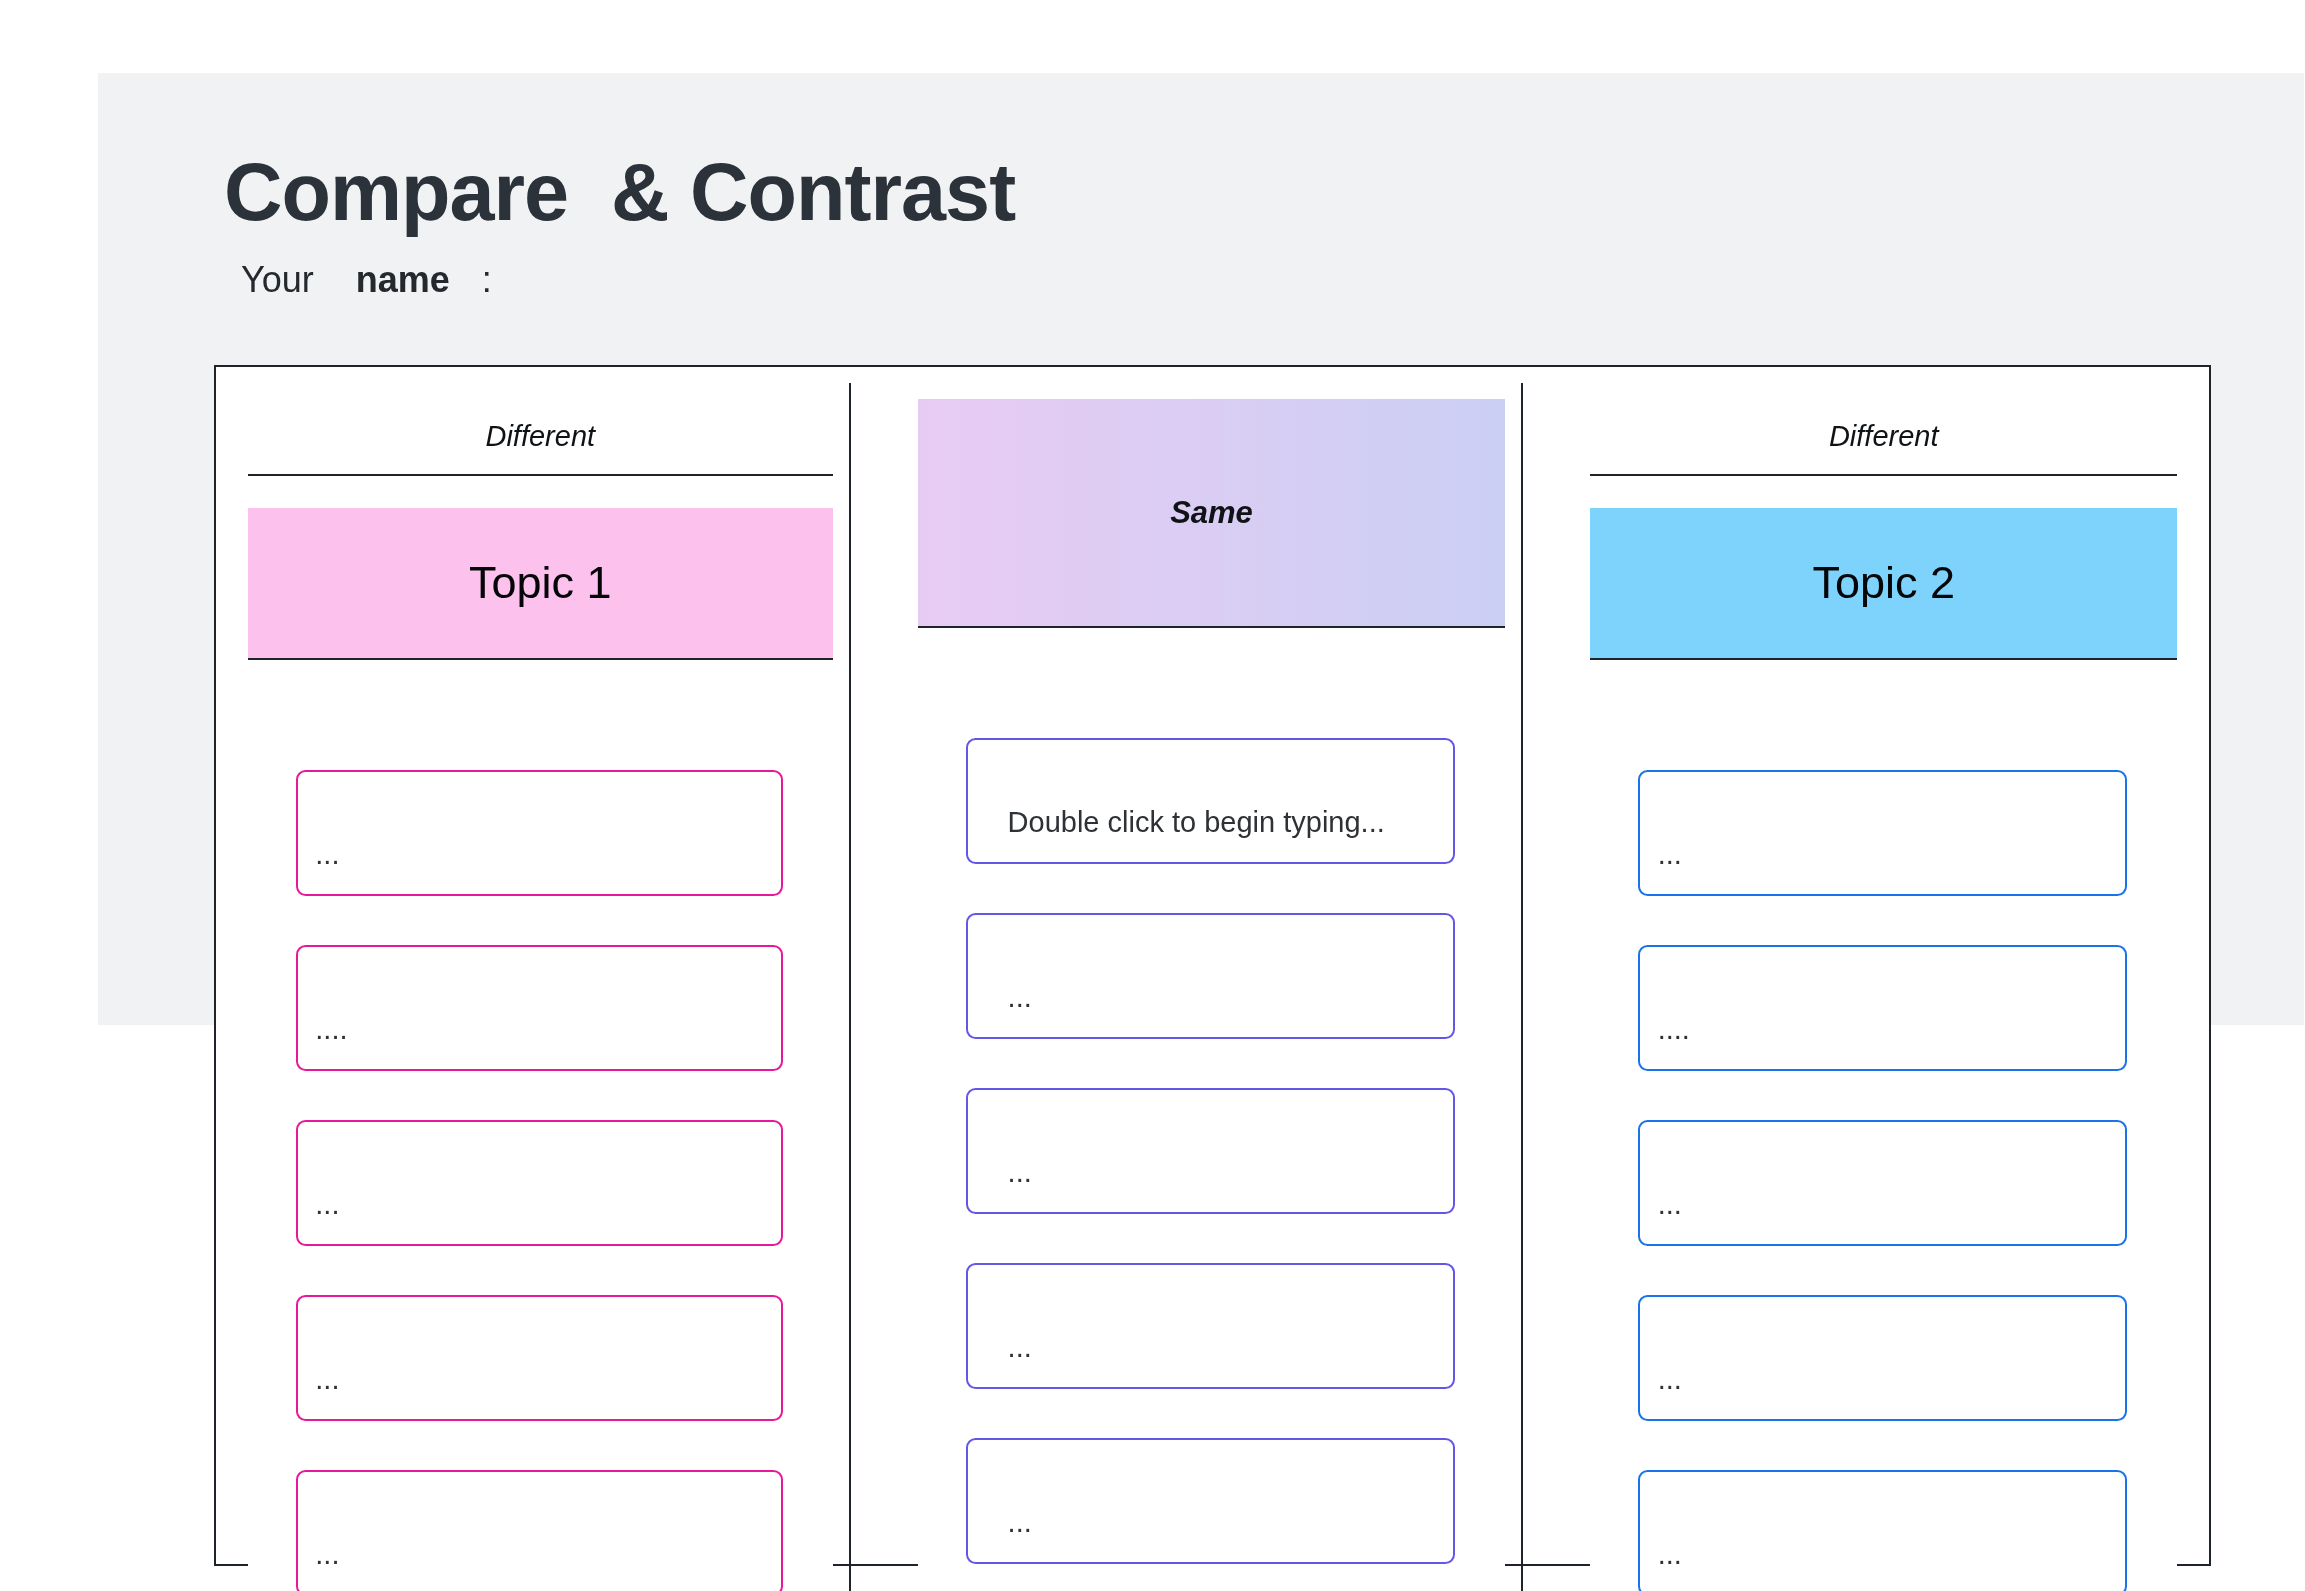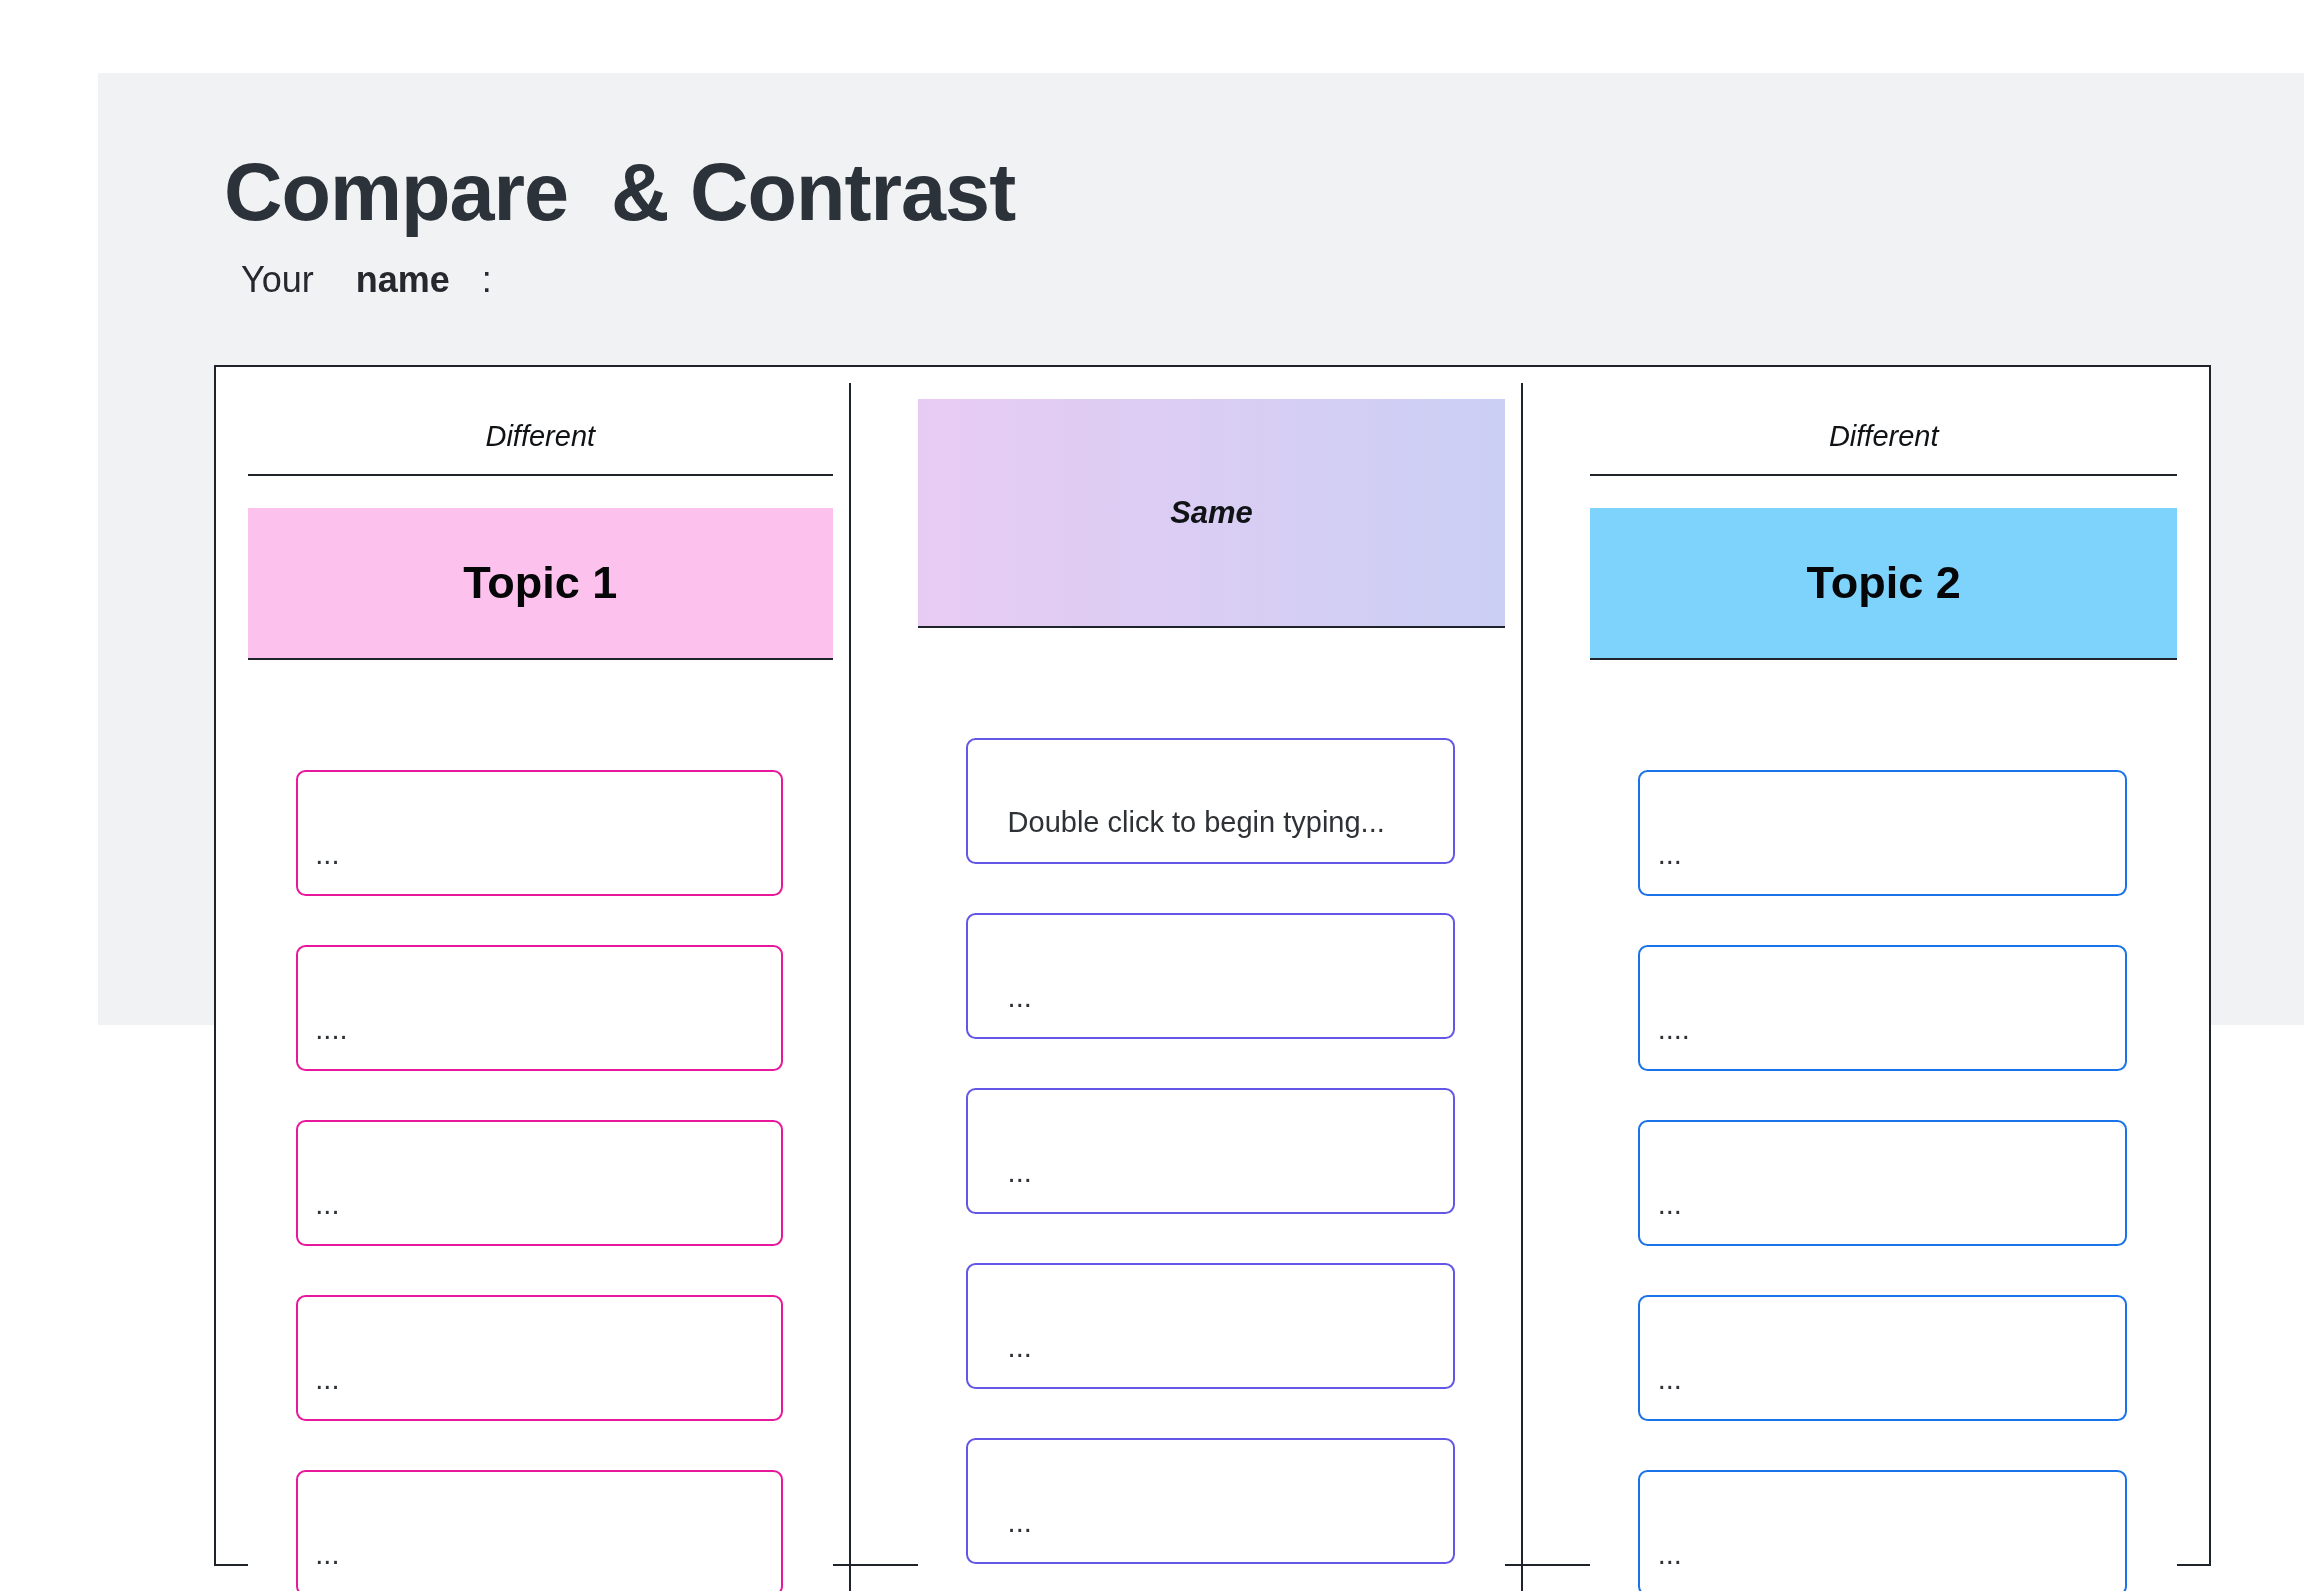--- a/index.html
+++ b/index.html
@@ -55,21 +55,21 @@
     display: flex; align-items: center; justify-content: center;
     font-style: italic;
     font-size: 29px;
     color: #101316;
     background: #ffffff;
   }
   .cell-topic {
     height: 152px;
     border-bottom: 2.9px solid #1f242a;
     display: flex; align-items: center; justify-content: center;
-    font-weight: 700;
+    font-weight: 400;
     font-size: 45px;
     color: #050608;
   }
   .topic1-bg { background: #fdc1ee; }
   .topic2-bg { background: #7dd3fc; }
   .cell-same {
     height: 229px;
     border-bottom: 2.9px solid #1f242a;
     display: flex; align-items: center; justify-content: center;
     font-style: italic;

